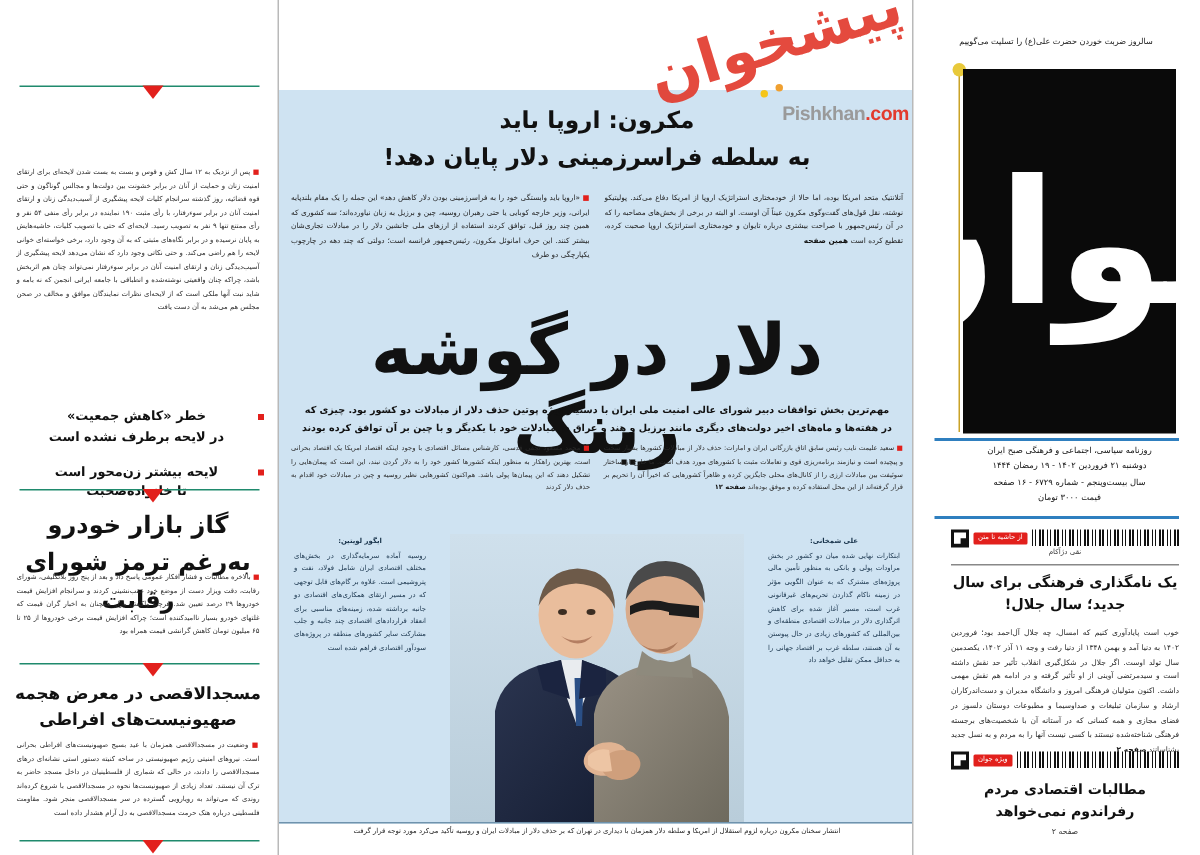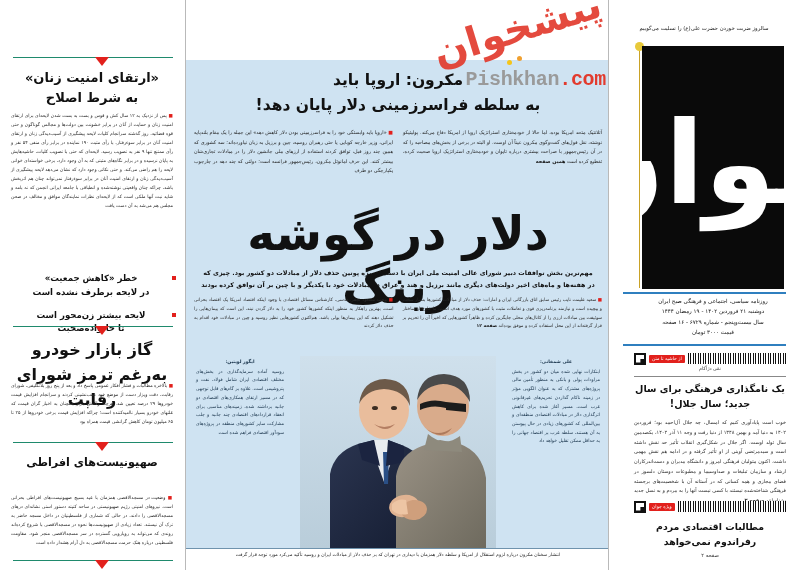--- a/index.html
+++ b/index.html
@@ -203,39 +203,35 @@
     position:absolute;top:2px;right:4px;
     color:#e23b2e;font-size:40px;font-weight:700;line-height:1;
     transform:rotate(-17deg);opacity:.92;white-space:nowrap;
     font-family:"DejaVu Sans","Liberation Sans",sans-serif;
   }
   .wm-dot{
     position:absolute;width:5px;height:5px;border-radius:50%;background:#f5c518;
   }
   .wm-latin{
     position:absolute;top:62px;right:2px;
-    font-size:20px;font-weight:700;color:#e23b2e;
-    font-family:Liberation Mono, monospace;letter-spacing:-.3px;text-align:right;
+    font-size:13px;font-weight:700;color:#e23b2e;
+    font-family:Liberation Sans, sans-serif;letter-spacing:-.3px;text-align:right;
   }
   .wm-latin .g{color:#9a9a9a;}
 </style>
 </head>
 <body>
 
 <div class="page">
 
   <div class="left-col">
 
     <div class="green-rule" style="top:57px;right:12px;width:160px;"></div>
     <div class="tri-red" style="top:57px;right:76px;"></div>
 
-    <div class="l-head" style="top:68px;right:10px;width:166px;font-size:13px;">
-      <div>«ارتقای امنیت زنان»</div>
-      <div>به شرط اصلاح</div>
-    </div>
 
     <div class="l-body" style="top:112px;right:12px;width:162px;">
       <span class="sq">■ </span><span>پس از نزدیک به ۱۲ سال کش و قوس و بست به بست شدن لایحه‌ای برای ارتقای امنیت زنان و حمایت از آنان در برابر خشونت بین دولت‌ها و مجالس گوناگون و حتی قوه قضائیه، روز گذشته سرانجام کلیات لایحه پیشگیری از آسیب‌دیدگی زنان و ارتقای امنیت آنان در برابر سوءرفتار، با رأی مثبت ۱۹۰ نماینده در برابر رأی منفی ۵۴ نفر و رأی ممتنع تنها ۹ نفر به تصویب رسید. لایحه‌ای که حتی با تصویب کلیات، حاشیه‌هایش به پایان نرسیده و در برابر نگاه‌های مثبتی که به آن وجود دارد، برخی خواسته‌ای خوانی لایحه را هم راضی می‌کند. و حتی نکاتی وجود دارد که نشان می‌دهد لایحه پیشگیری از آسیب‌دیدگی زنان و ارتقای امنیت آنان در برابر سوءرفتار نمی‌تواند چنان هم اثربخش باشد، چراکه چنان واقعیتی نوشته‌شده و انطباقی با جامعه ایرانی انجمن که نه بامه و شاید نبت آنها ملکی است که از لایحه‌ای نظرات نمایندگان موافق و مخالف در صحن مجلس هم می‌شد به آن دست یافت</span>
     </div>
 
     <div class="l-bullets" style="top:244px;right:18px;width:152px;">
       <span class="b">
         <span>خطر «کاهش جمعیت»</span><br>
         <span>در لایحه برطرف نشده است</span>
       </span>
@@ -254,20 +250,21 @@
     </div>
 
     <div class="l-body" style="top:382px;right:12px;width:162px;">
       <span class="sq">■ </span><span>بالاخره مطالبات و فشار افکار عمومی پاسخ داد و بعد از پنج روز بلاتکلیفی، شورای رقابت، دقت ویزار دست از موضع خود عقب‌نشینی کردند و سرانجام افزایش قیمت خودروها ۲۹ درصد تعیین شد. هرچند واکنش بازار همچنان به اخبار گران قیمت که غلتهای خودرو بسیار ناامیدکننده است؛ چراکه افزایش قیمت برخی خودروها از ۲۵ تا ۶۵ میلیون تومان کاهش گرانشی قیمت همراه بود</span>
     </div>
 
     <div class="green-rule" style="top:442px;right:12px;width:160px;"></div>
     <div class="tri-red" style="top:442px;right:76px;"></div>
 
     <div class="l-head" style="top:454px;right:8px;width:170px;font-size:11.2px;">
+      <div>مسجدالاقصی در معرض هجمه</div>
       <div>صهیونیست‌های افراطی</div>
     </div>
 
     <div class="l-body" style="top:494px;right:12px;width:162px;">
       <span class="sq">■ </span><span>وضعیت در مسجدالاقصی همزمان با عید بسیج صهیونیست‌های افراطی بحرانی است. نیروهای امنیتی رژیم صهیونیستی در ساحه کنیته دستور استی نشانه‌ای درهای مسجدالاقصی را دادند، در حالی که شماری از فلسطینیان در داخل مسجد حاضر به ترک آن نیستند. تعداد زیادی از صهیونیست‌ها نحوه در مسجدالاقصی با شروع کرده‌اند روندی که می‌تواند به رویارویی گسترده در سر مسجدالاقصی منجر شود. مقاومت فلسطینی درباره هتک حرمت مسجدالاقصی به دل آرام هشدار داده است</span>
     </div>
 
     <div class="green-rule" style="top:560px;right:12px;width:160px;"></div>
     <div class="tri-red" style="top:560px;right:76px;"></div>
   </div>

